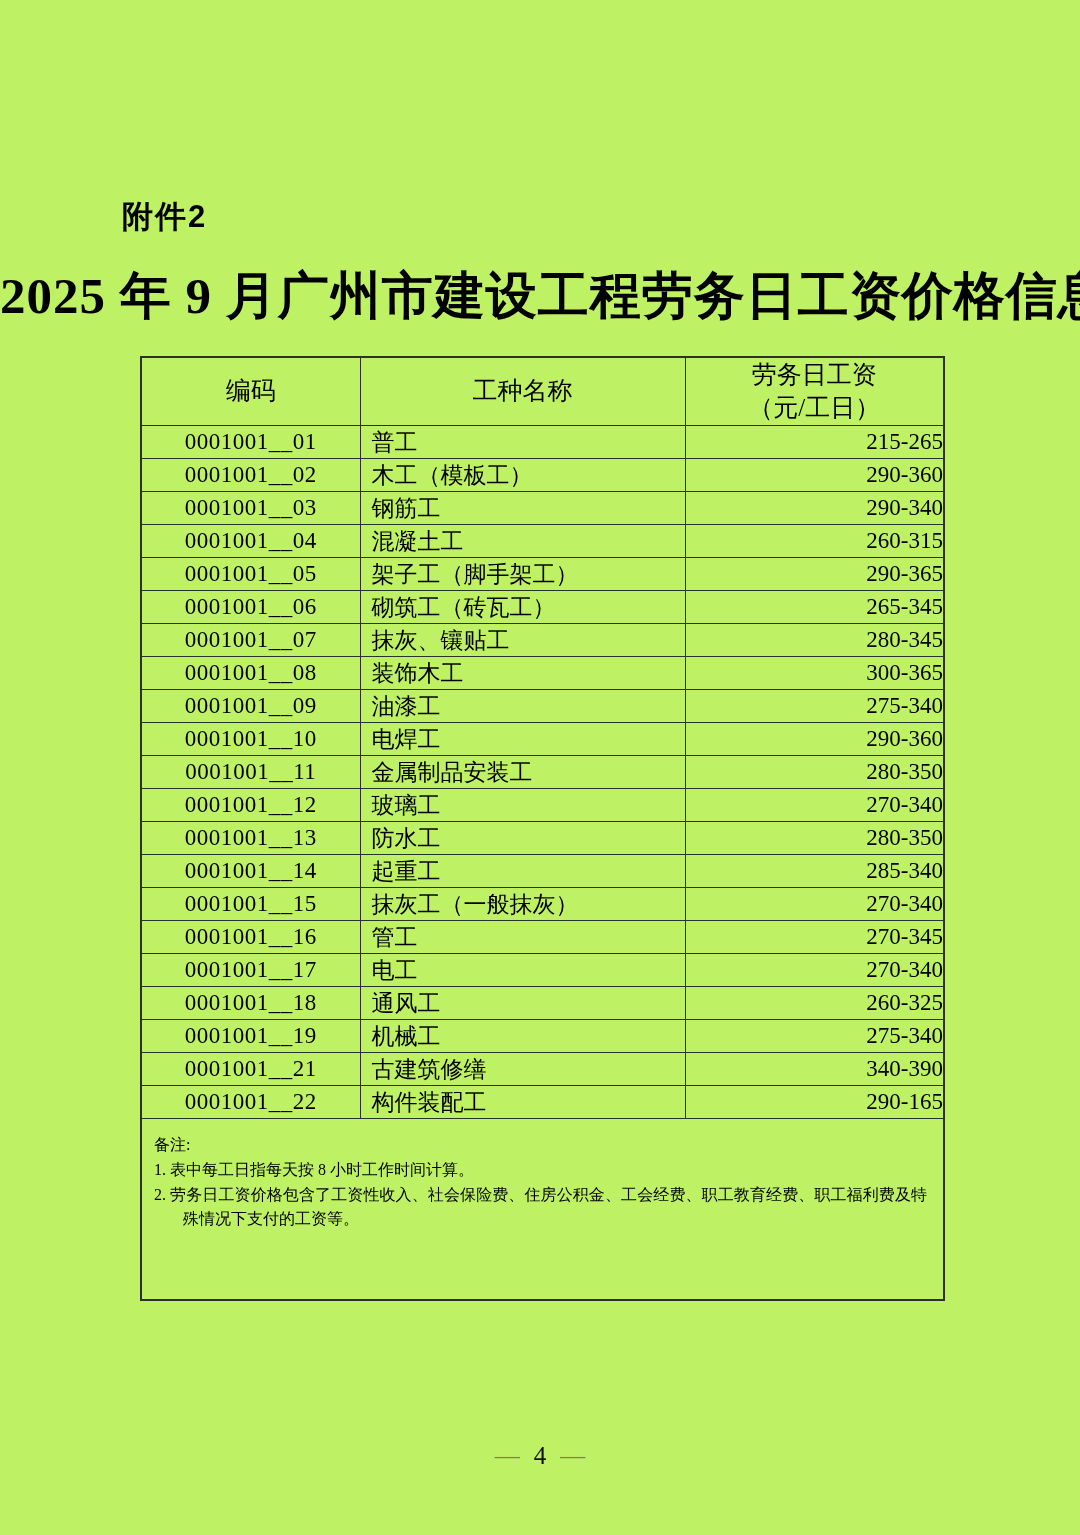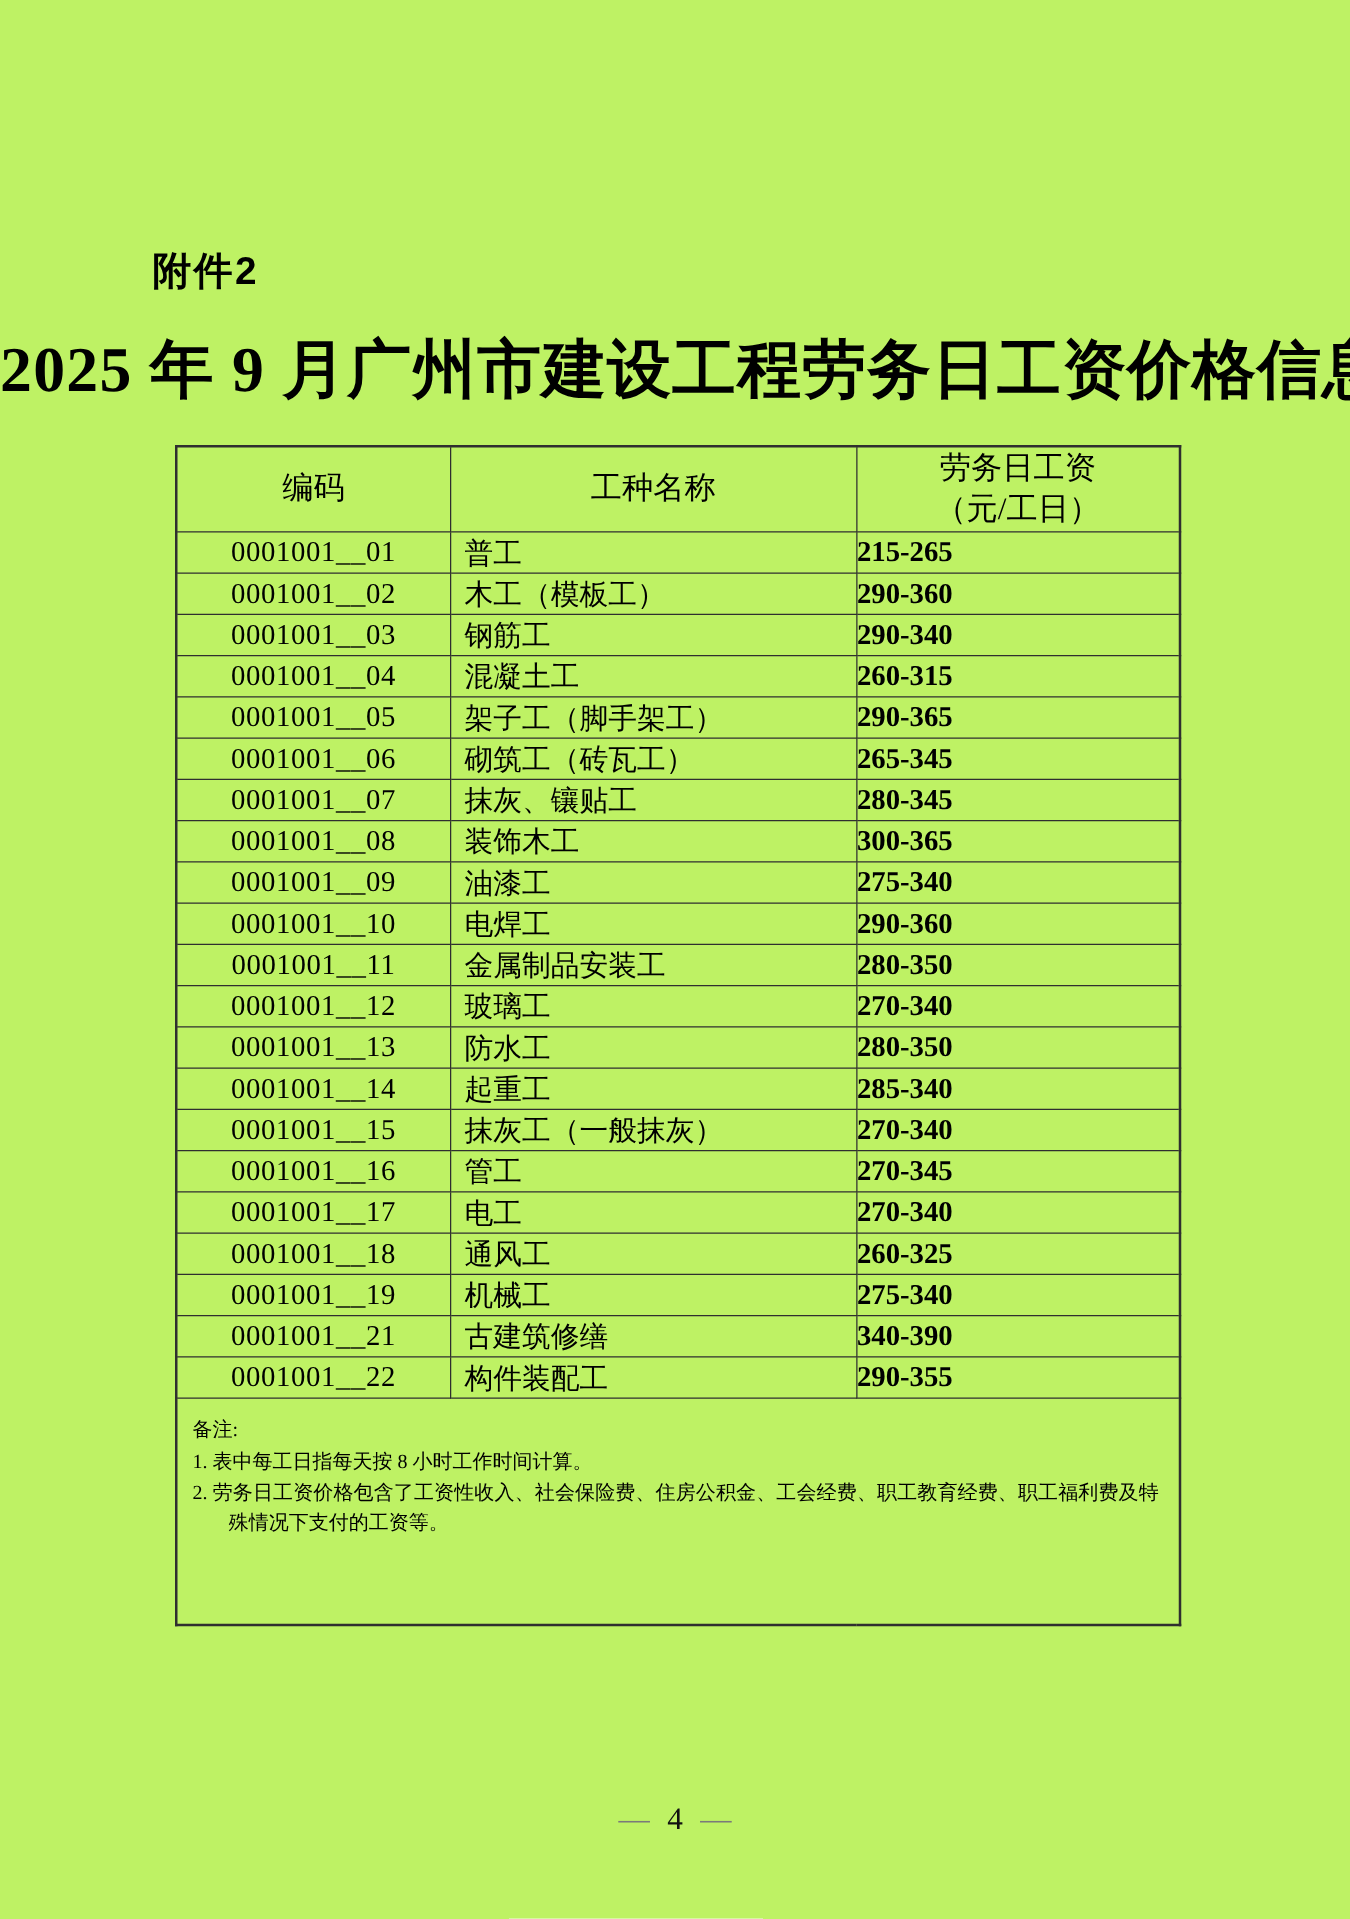--- a/index.html
+++ b/index.html
@@ -65,21 +65,21 @@
   td.cell {
     height: 32px;
     font-size: 23px;
     vertical-align: middle;
     padding: 0;
     overflow: hidden;
     white-space: nowrap;
   }
   td.code-cell { text-align: center; letter-spacing: 0.5px; }
   td.job-cell  { text-align: left; padding-left: 11px; margin-top: 10px; }
-  td.wage-cell { text-align: left; font-weight: bold; }
+  td.wage-cell { text-align: right; }
   td.notes-cell {
     padding: 14px 16px 16px 12px;
     font-size: 16px;
     vertical-align: top;
     height: 150px;
   }
   .note-label {
     line-height: 1.55;
   }
   .note-item {
@@ -221,21 +221,21 @@
         <td class="cell wage-cell">275-340</td>
       </tr>
       <tr>
         <td class="cell code-cell">0001001__21</td>
         <td class="cell job-cell">古建筑修缮</td>
         <td class="cell wage-cell">340-390</td>
       </tr>
       <tr>
         <td class="cell code-cell">0001001__22</td>
         <td class="cell job-cell">构件装配工</td>
-        <td class="cell wage-cell">290-355</td>
+        <td class="cell wage-cell">290-165</td>
       </tr>
       <tr>
         <td class="notes-cell" colspan="3">
           <div class="note-label">备注:</div>
           <div class="note-item">1. 表中每工日指每天按 8 小时工作时间计算。</div>
           <div class="note-item">2. 劳务日工资价格包含了工资性收入、社会保险费、住房公积金、工会经费、职工教育经费、职工福利费及特殊情况下支付的工资等。</div>
         </td>
       </tr>
     </tbody>
   </table>

